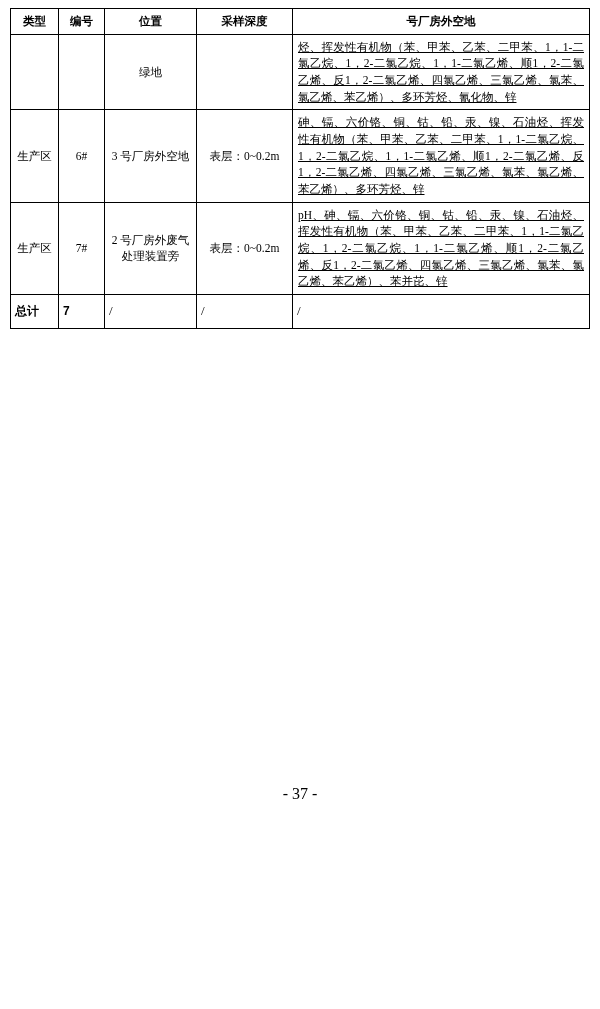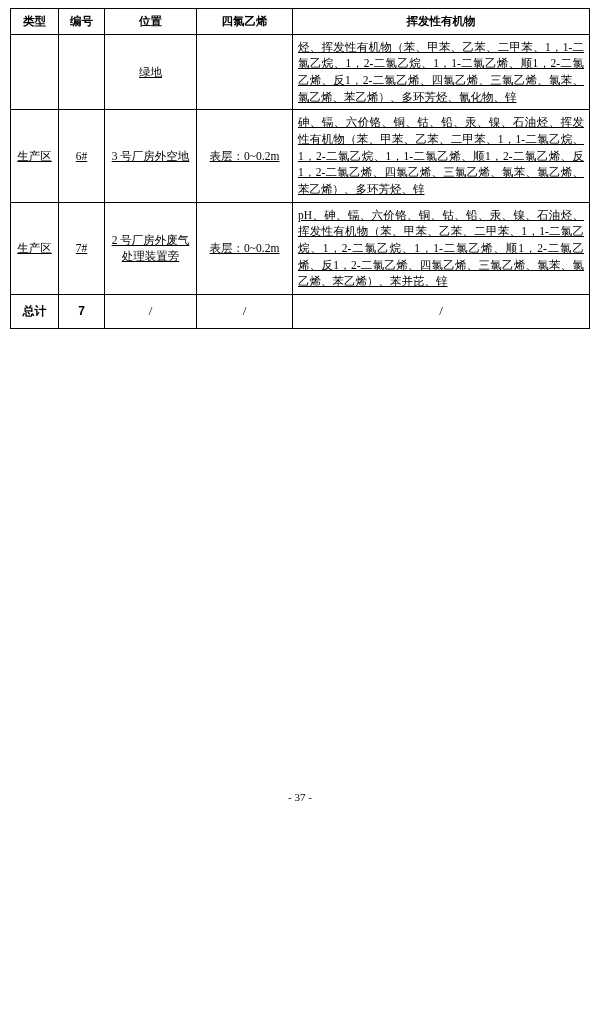--- a/index.html
+++ b/index.html
@@ -48,47 +48,46 @@
     padding: 6px 4px;
   }
   .col-type { width: 48px; }
   .col-num { width: 46px; }
   .col-loc { width: 92px; }
   .col-depth { width: 96px; }
   .col-factor { width: auto; }
 
   td.center {
     text-align: center;
-    text-decoration: underline;
   }
   td.justify {
     text-align: justify;
     text-align-last: left;
     word-break: break-all;
     text-decoration: underline;
   }
   tr.total-row td {
-    text-align: center;
+    text-align: left;
     font-weight: bold;
     font-family: "Liberation Sans", "DejaVu Sans", sans-serif;
     font-size: 12px;
     padding: 7px 4px;
   }
   tr.total-row td.slash {
     font-weight: normal;
     font-family: "Liberation Serif", "DejaVu Serif", serif;
     font-size: 13px;
   }
   .footer {
     position: absolute;
     left: 0;
     right: 0;
     bottom: 12px;
     text-align: center;
-    font-size: 11px;
+    font-size: 16px;
     font-family: "Liberation Serif", "DejaVu Serif", serif;
     color: #000000;
   }
 </style>
 </head>
 <body>
 
 <div class="page">
 
   <div class="table-wrap">
@@ -98,22 +97,22 @@
         <col class="col-num">
         <col class="col-loc">
         <col class="col-depth">
         <col class="col-factor">
       </colgroup>
       <thead>
         <tr>
           <th>类型</th>
           <th>编号</th>
           <th>位置</th>
-          <th>四氯乙烯</th>
-          <th>挥发性有机物</th>
+          <th>采样深度</th>
+          <th>号厂房外空地</th>
         </tr>
       </thead>
       <tbody>
         <tr>
           <td class="center"></td>
           <td class="center"></td>
           <td class="center">绿地</td>
           <td class="center"></td>
           <td class="justify">烃、挥发性有机物（苯、甲苯、乙苯、二甲苯、1，1-二氯乙烷、1，2-二氯乙烷、1，1-二氯乙烯、顺1，2-二氯乙烯、反1，2-二氯乙烯、四氯乙烯、三氯乙烯、氯苯、氯乙烯、苯乙烯）、多环芳烃、氰化物、锌</td>
         </tr>

